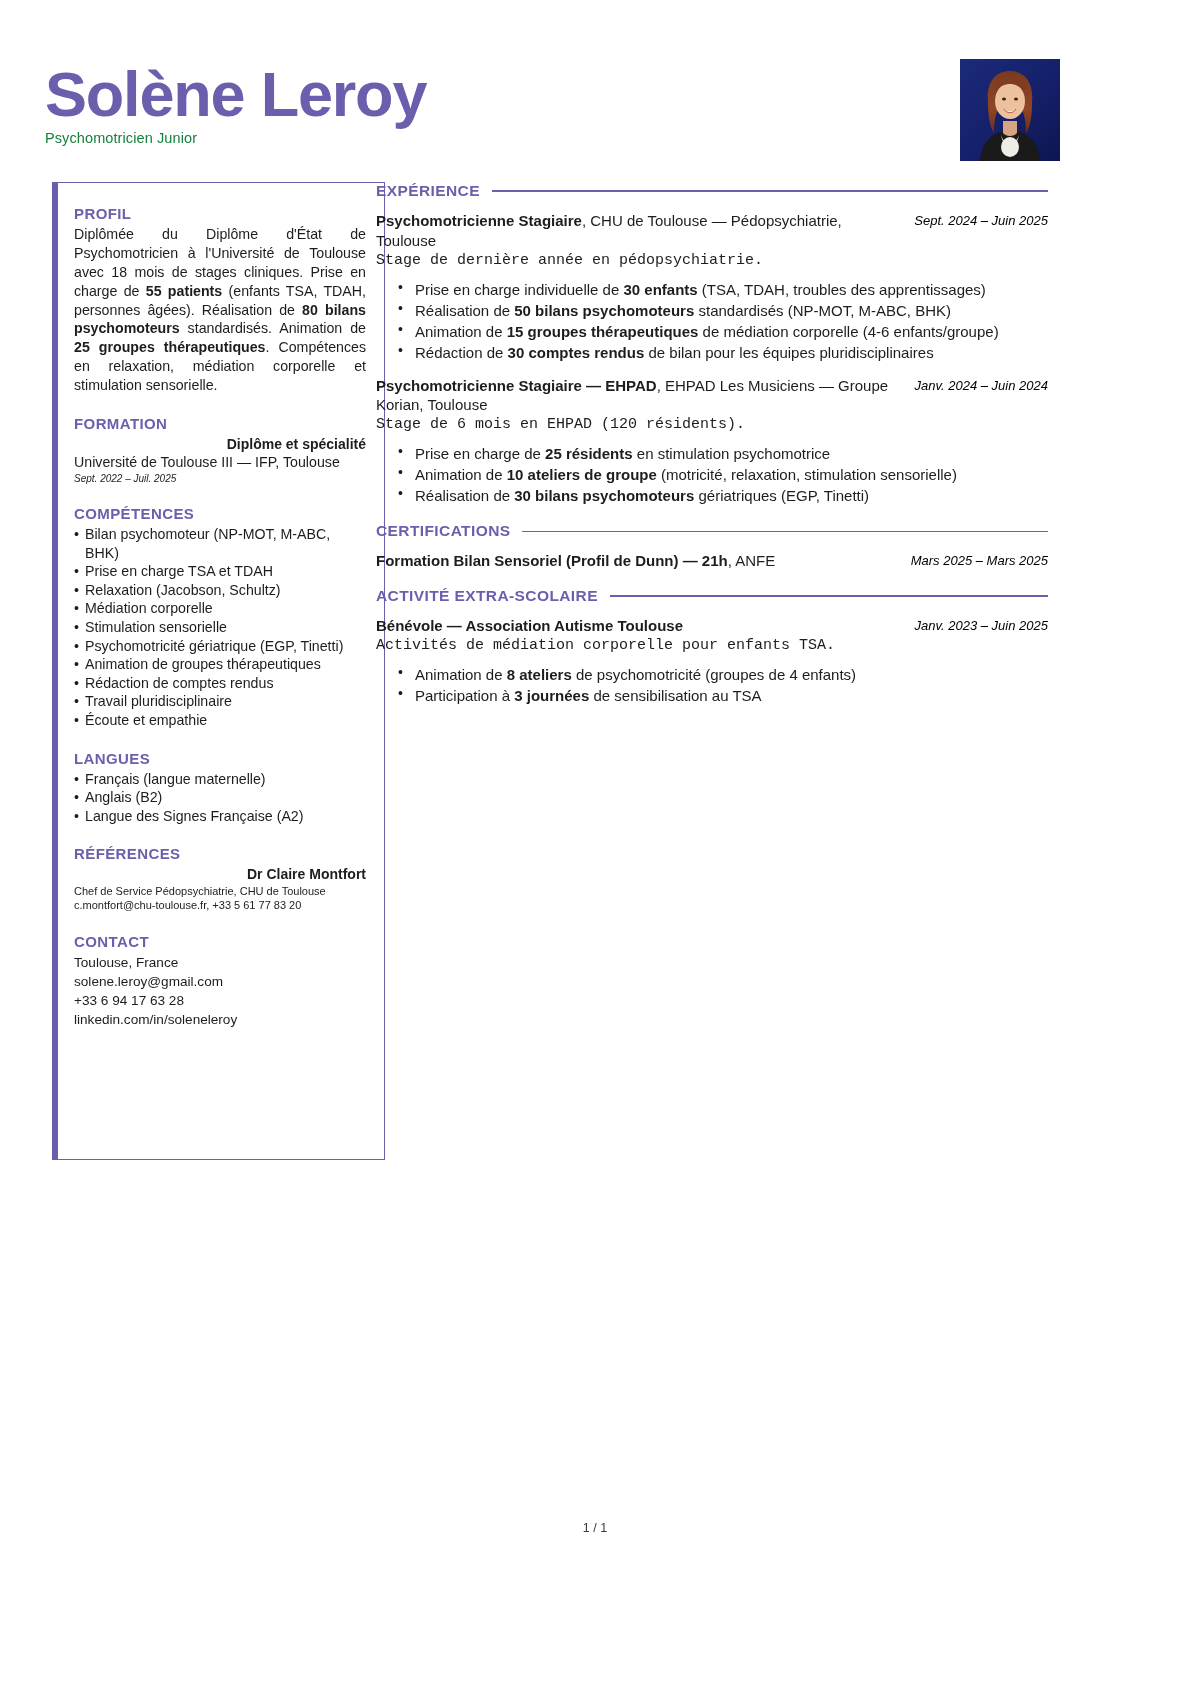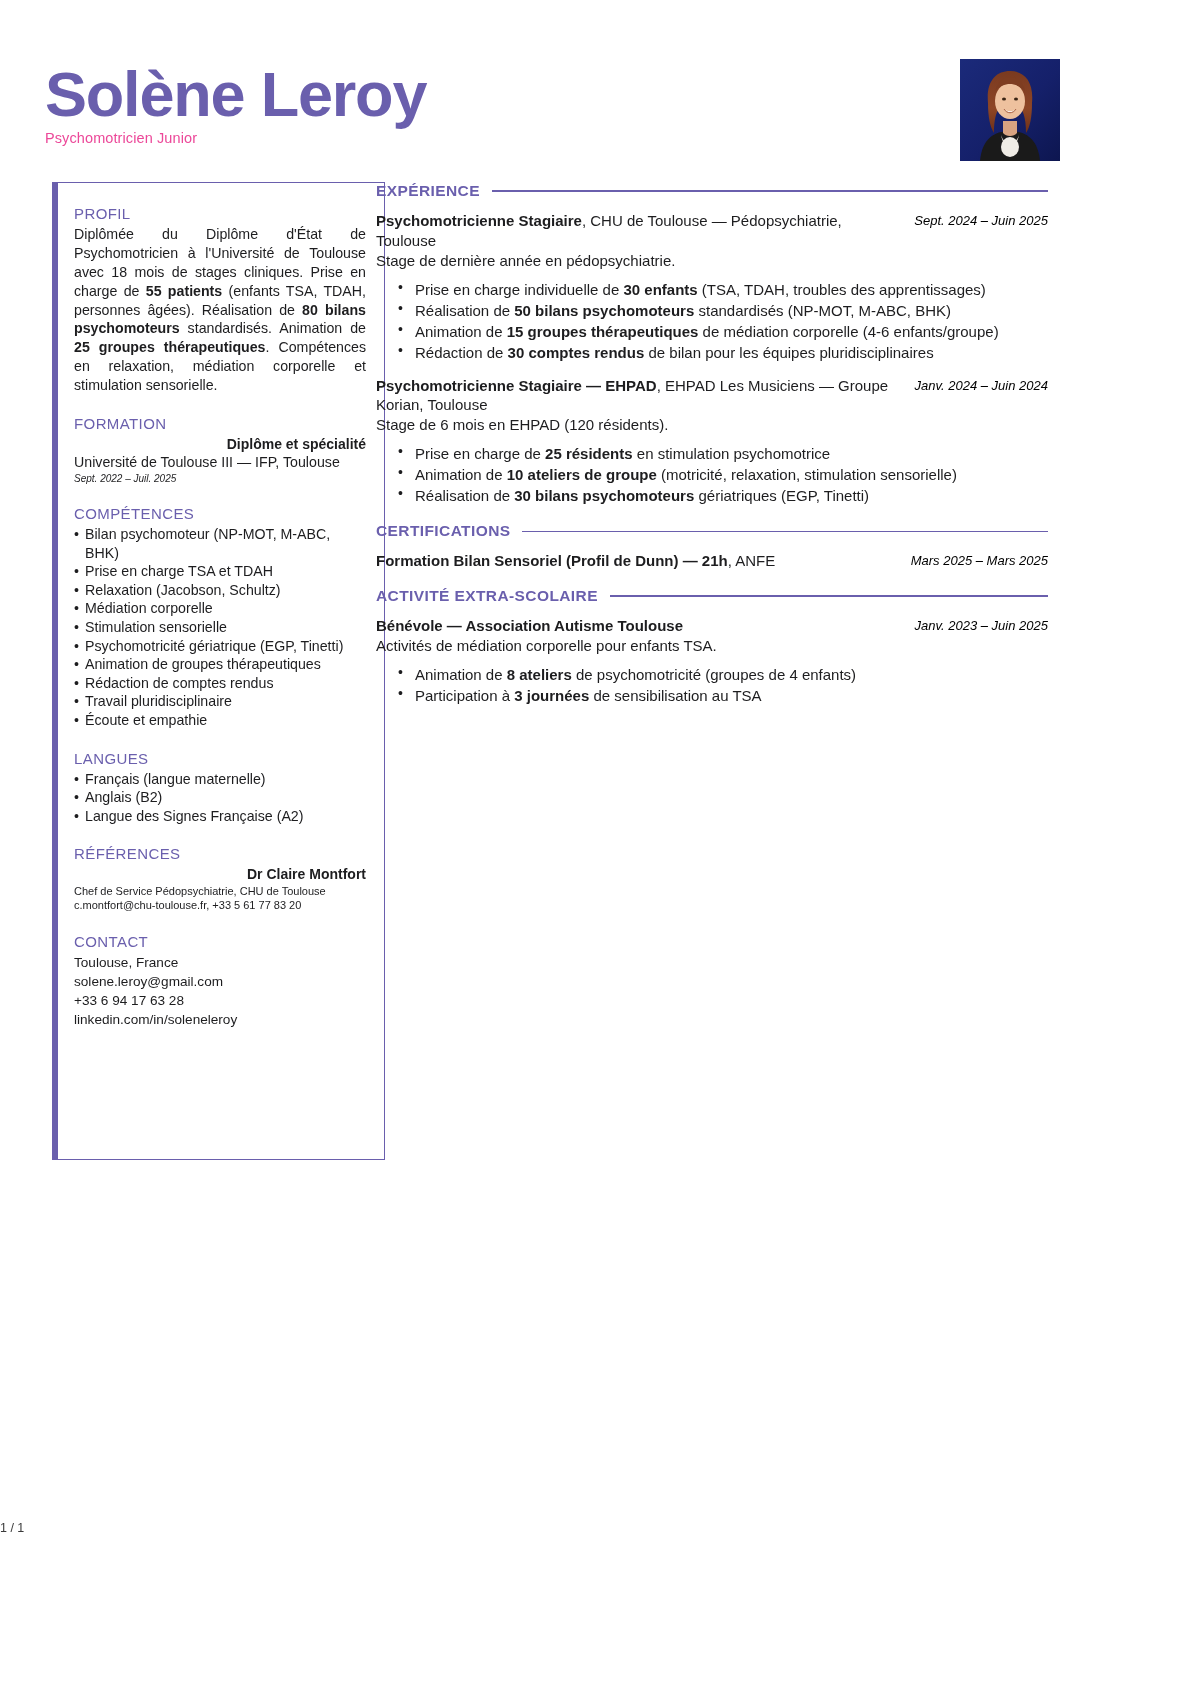--- a/index.html
+++ b/index.html
@@ -32,21 +32,21 @@
   .name {
     font-size: 63px;
     font-weight: 700;
     letter-spacing: -1.2px;
     color: #6a5fad;
     line-height: 1.02;
     white-space: nowrap;
   }
   .job-title {
     font-size: 14.5px;
-    color: #ec4899;
+    color: #15803d;
     margin-top: 4px;
     letter-spacing: 0.1px;
   }
 
   .photo {
     position: absolute;
     left: 960px;
     top: 59px;
     width: 100px;
     height: 102px;
@@ -70,21 +70,21 @@
   .main {
     position: absolute;
     left: 376px;
     top: 182px;
     width: 672px;
   }
 
   
   .side-head {
     font-size: 15px;
-    font-weight: 400;
+    font-weight: 700;
     color: #6a5fad;
     letter-spacing: 0.4px;
     margin-bottom: 3px;
   }
   .side-block { margin-bottom: 20px; }
   .side-block:last-child { margin-bottom: 0; }
 
   .profile-text {
     font-size: 14.2px;
     line-height: 1.33;
@@ -173,20 +173,21 @@
     font-size: 13px;
     font-style: italic;
     white-space: nowrap;
     padding-top: 2px;
     color: #000000;
   }
   .entry-desc {
     font-size: 15px;
     line-height: 1.34;
     margin-top: 0px;
+    font-family: Liberation Mono, monospace;
   }
 
   .bullets {
     list-style: none;
     margin-top: 8px;
     margin-left: 22px;
   }
   .bullets li {
     font-size: 15px;
     line-height: 1.4;
@@ -202,20 +203,21 @@
   }
   .bullets li b { font-weight: 700; }
 
   .sec-block { margin-bottom: 16px; }
 
   .footer {
     position: absolute;
     left: 0;
     top: 1521px;
     width: 1190px;
+    text-align: center;
     font-size: 12.5px;
     color: #3a3a3a;
   }
 </style>
 </head>
 <body>
 
 <div class="page">
 
   <div class="header">

